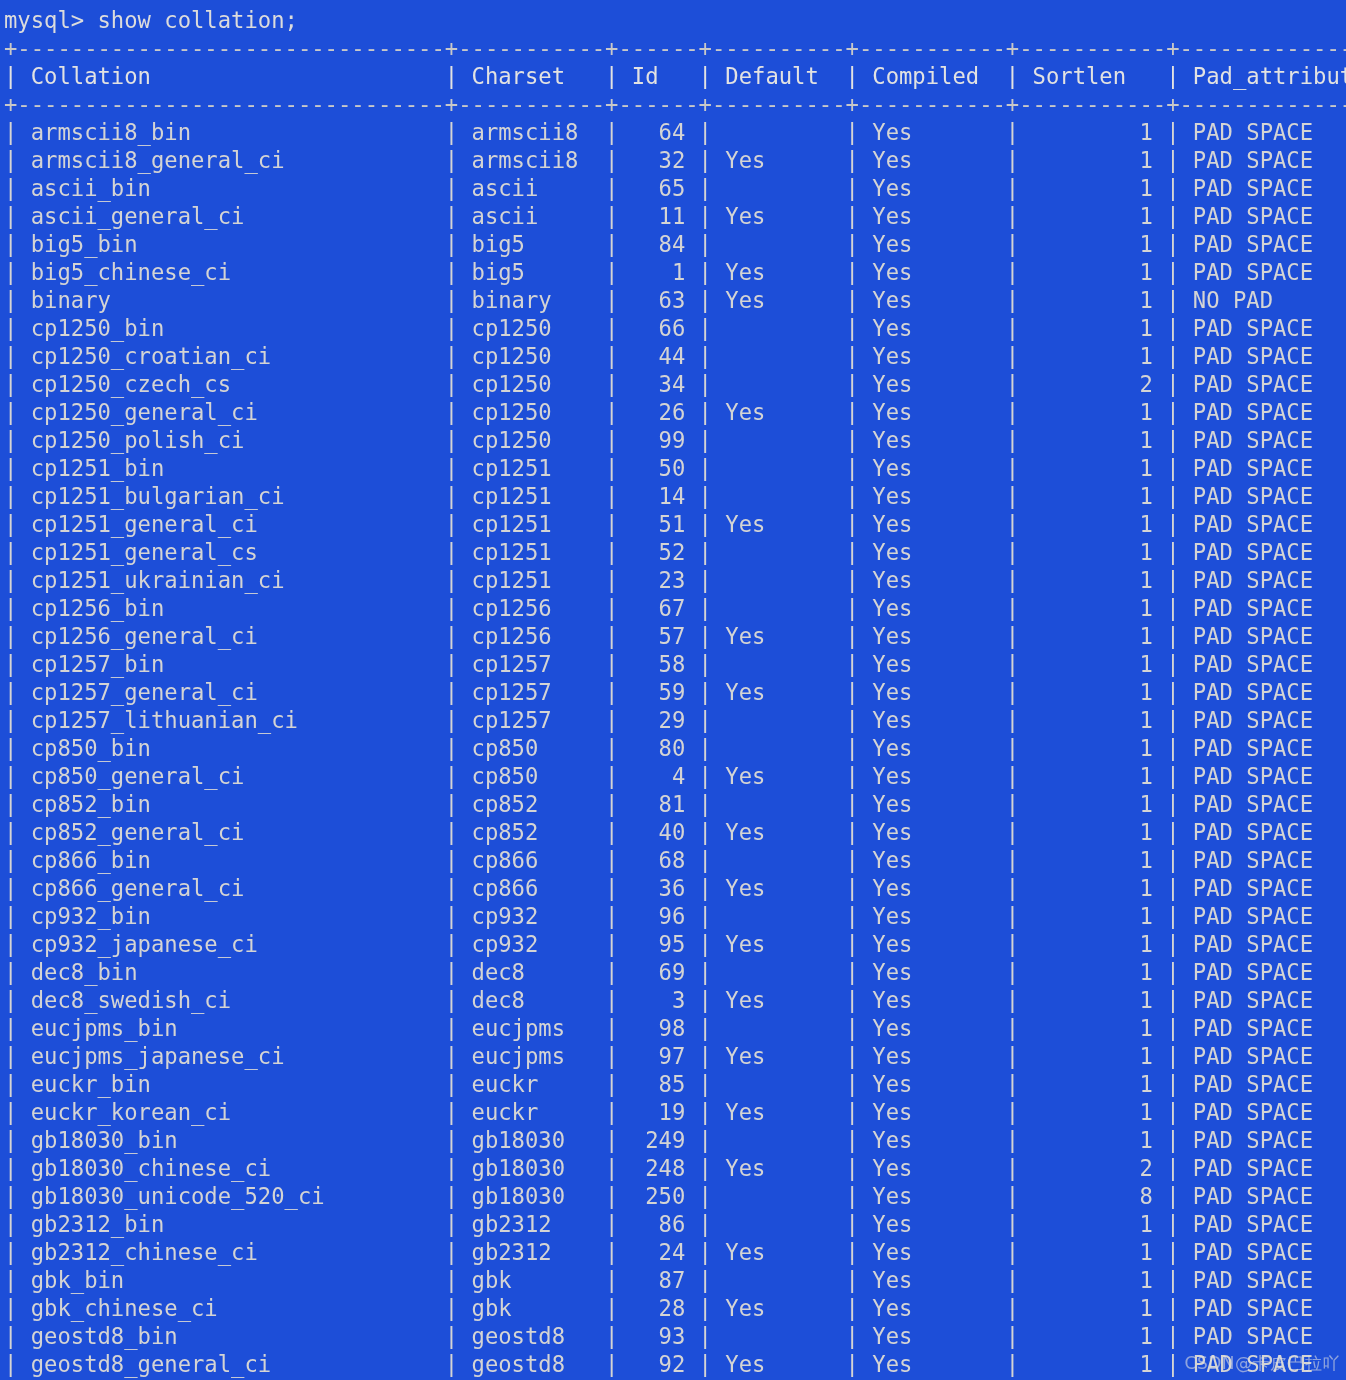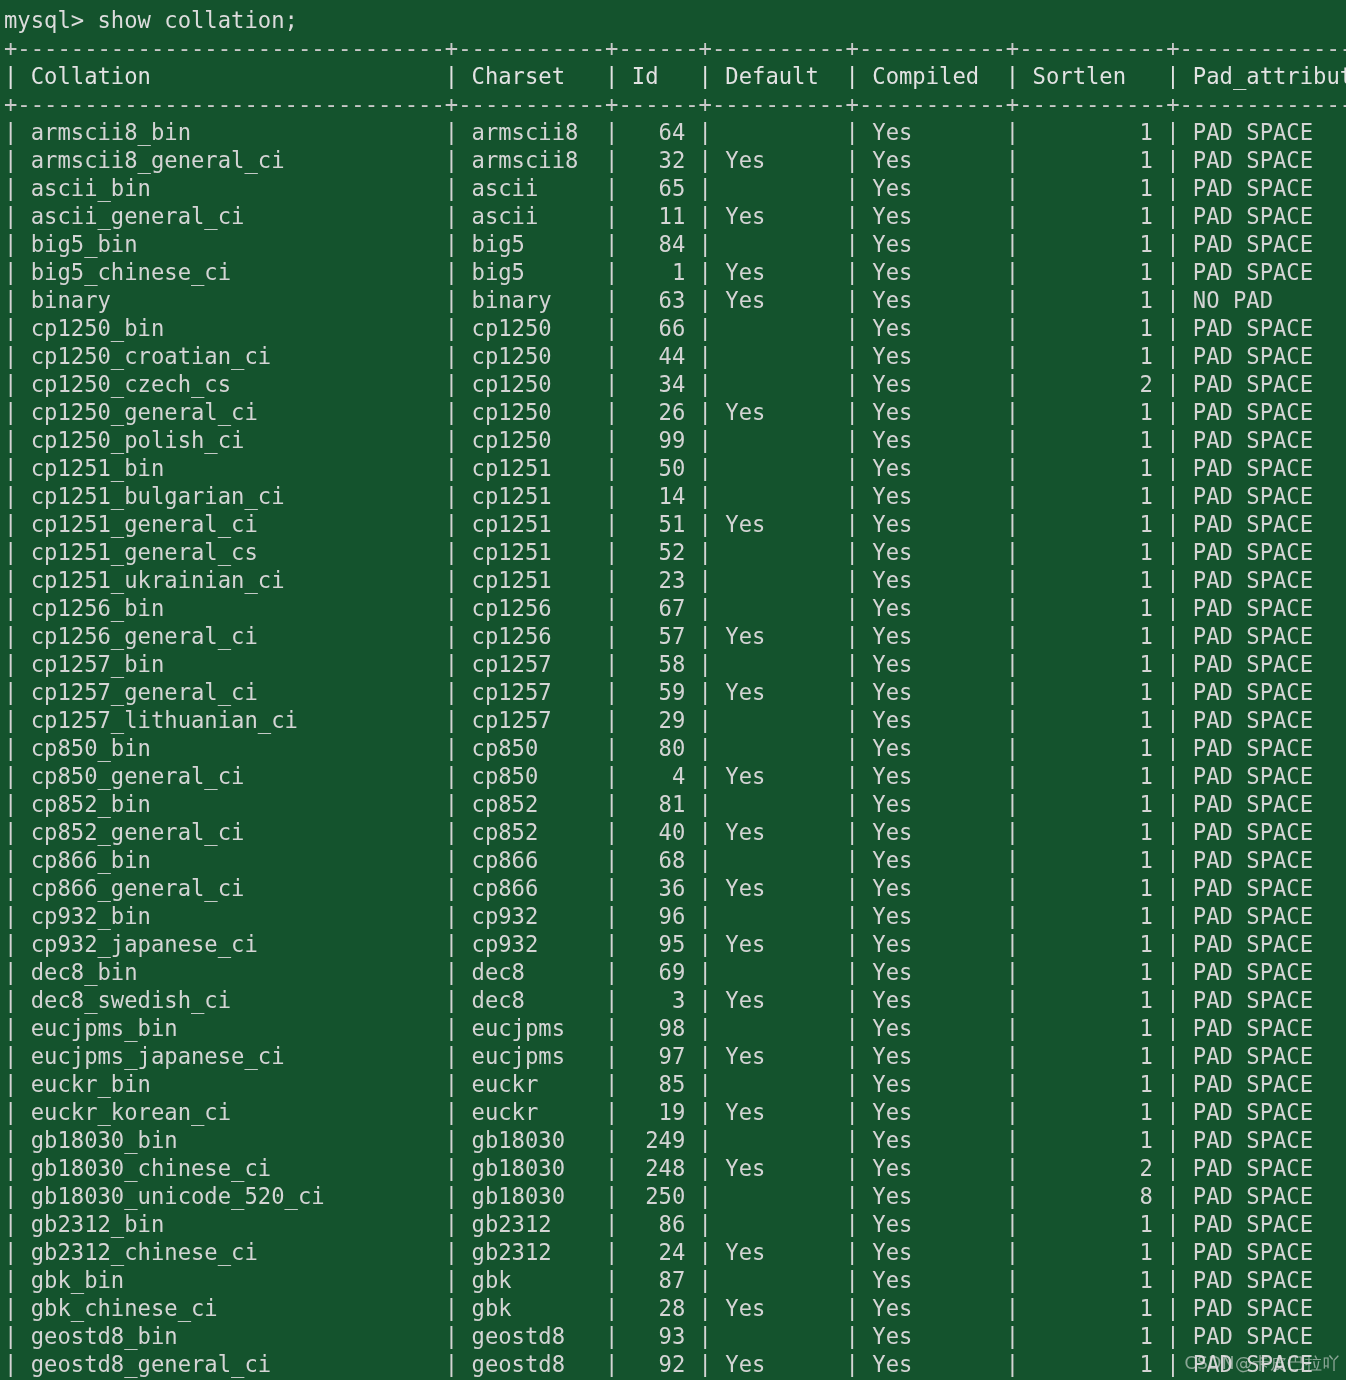--- a/index.html
+++ b/index.html
@@ -11,21 +11,21 @@
   body {
     width: 1346px;
     height: 1380px;
     overflow: hidden;
     font-family: "DejaVu Sans Mono", "Liberation Mono", monospace;
   }
   #terminal {
     position: relative;
     width: 1346px;
     height: 1380px;
-    background: #14532d;
+    background: #1d4ed8;
     color: #d4d4d4;
     font-family: "DejaVu Sans Mono", "Liberation Mono", monospace;
     font-size: 22.2px;
     line-height: 28px;
     letter-spacing: 0px;
     padding: 6px 0 0 4px;
     box-sizing: border-box;
   }
   .tline {
     white-space: pre;

